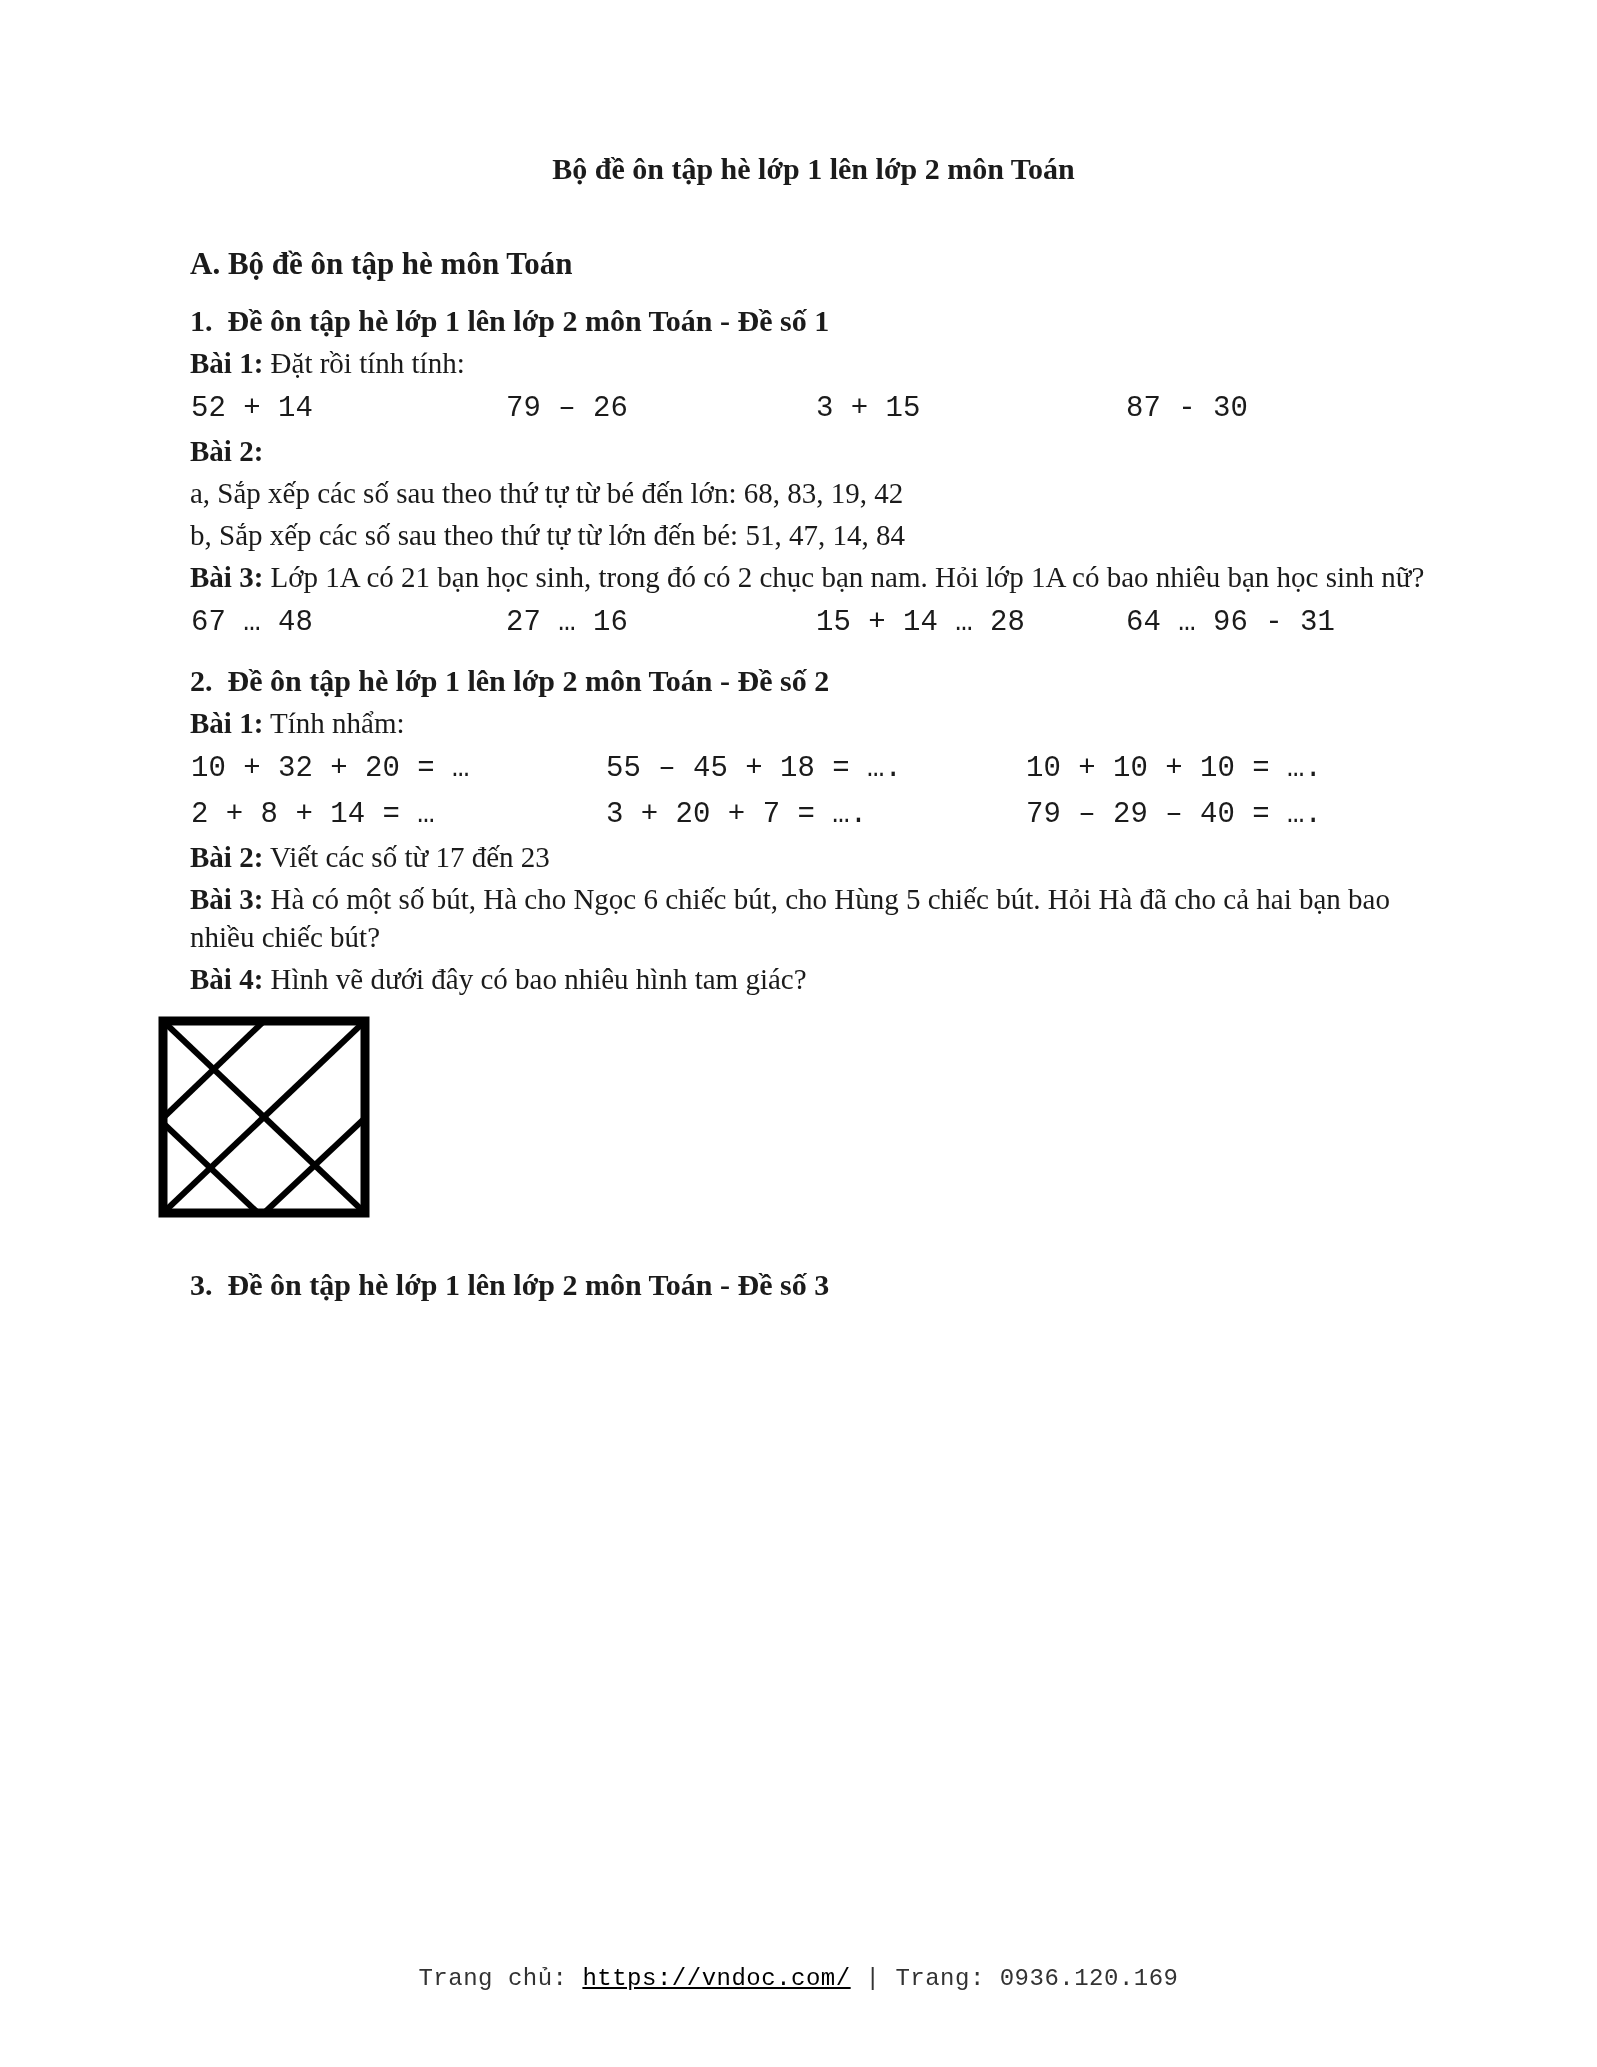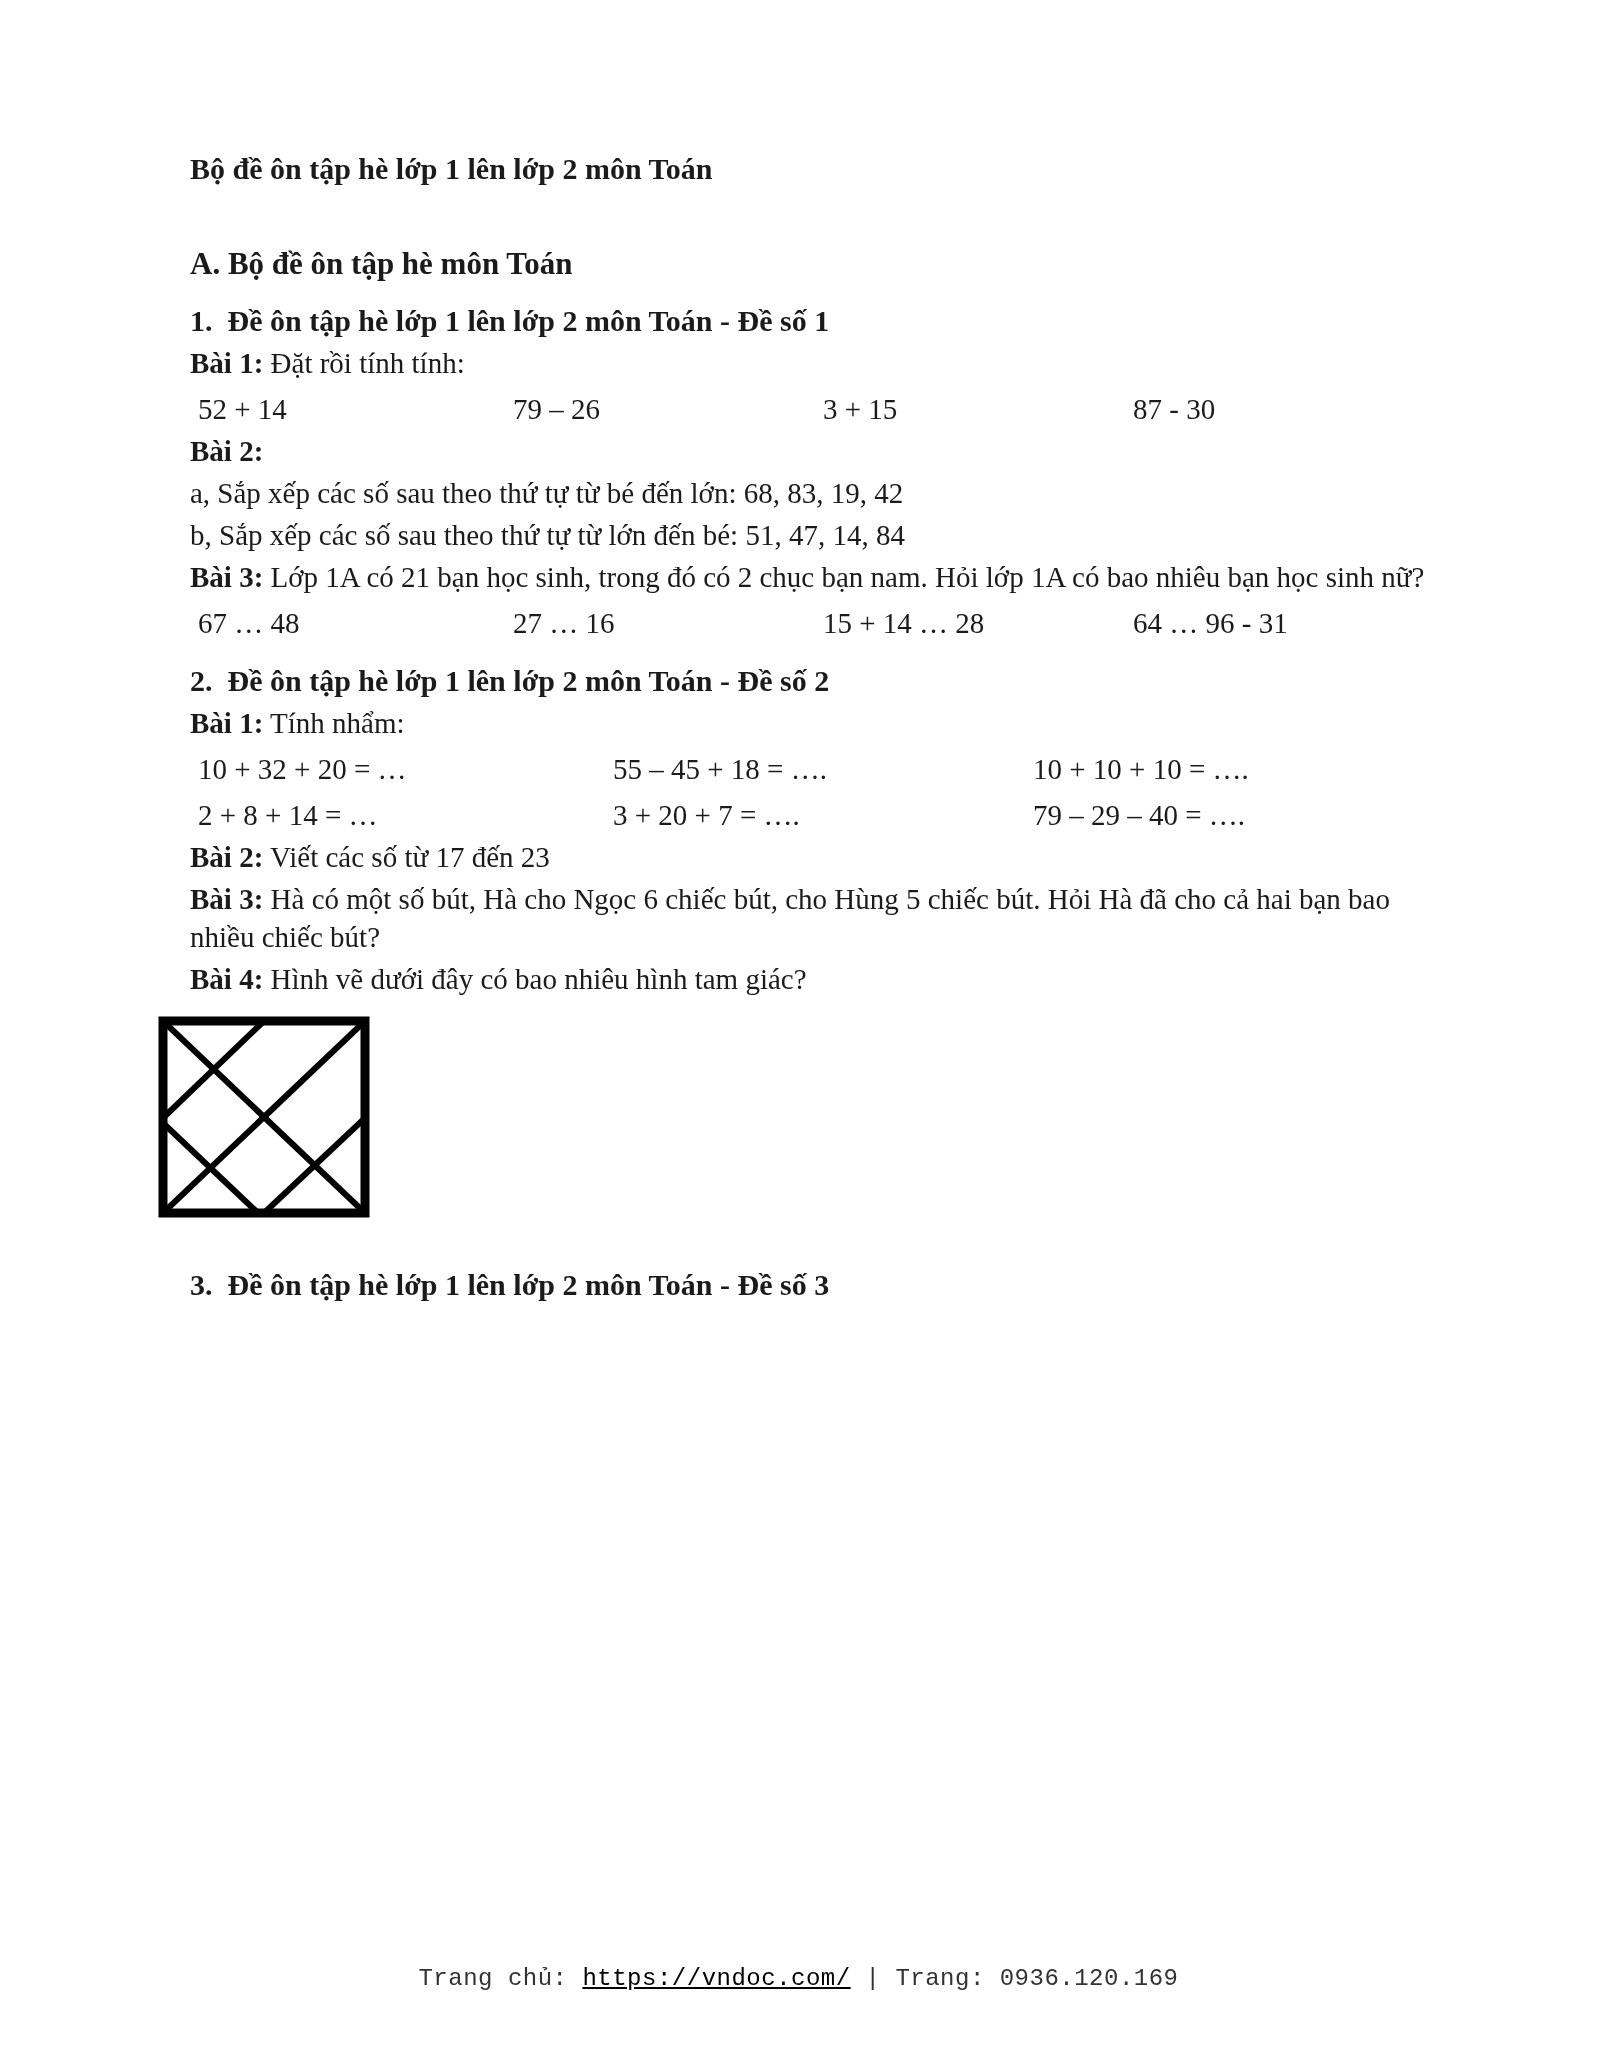--- a/index.html
+++ b/index.html
@@ -9,20 +9,21 @@
     height: 2067px;
     position: relative;
     font-family: "Liberation Serif", serif;
     color: #1b1b1b;
     font-size: 29px;
   }
   .content { padding: 0 160px 0 190px; }
   .title {
     font-size: 30px;
     font-weight: bold;
+    text-align: center;
     padding-top: 152px;
   }
   .section-heading {
     font-size: 31px;
     font-weight: bold;
     margin-top: 60px;
   }
   .exam-heading {
     font-size: 30px;
     font-weight: bold;
@@ -30,23 +31,24 @@
     line-height: 38px;
     padding-top: 10px;
   }
   p.line {
     margin-top: 4px;
     line-height: 38px;
   }
   p.line b { font-weight: bold; }
   .row {
     display: grid;
-    margin-left: 8px;
+    margin-left: 1px;
     margin-top: 8px;
     line-height: 38px;
+    font-family: Liberation Mono, monospace;
   }
   .cols4 { grid-template-columns: 315px 310px 310px auto; }
   .cols3 { grid-template-columns: 415px 420px auto; }
   .figure-wrap { margin: 18px 0 0 -32px; }
   .figure { display: block; width: 212px; height: 202px; }
   .after-figure { margin-top: 38px; }
   .footer {
     position: absolute;
     top: 1965px;
     left: 0;

